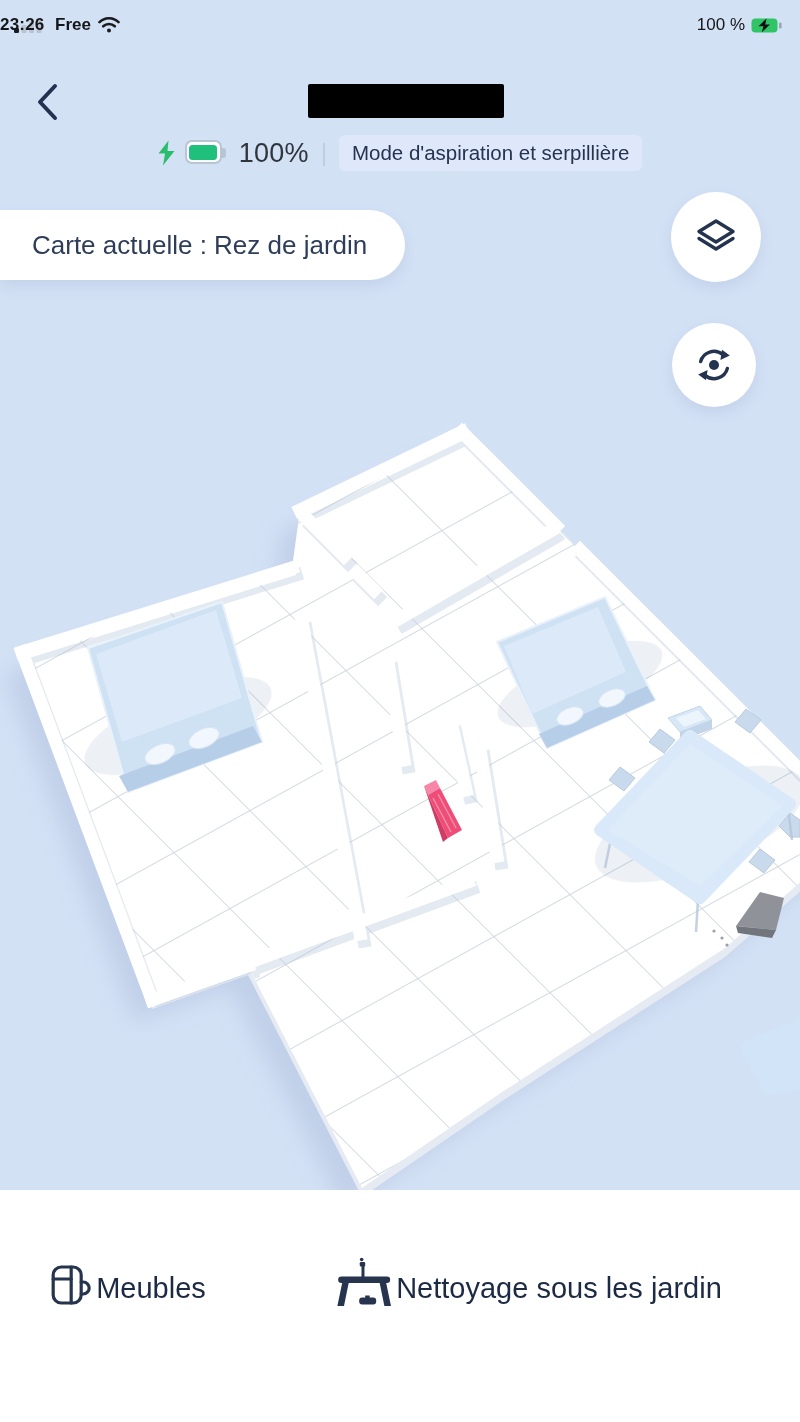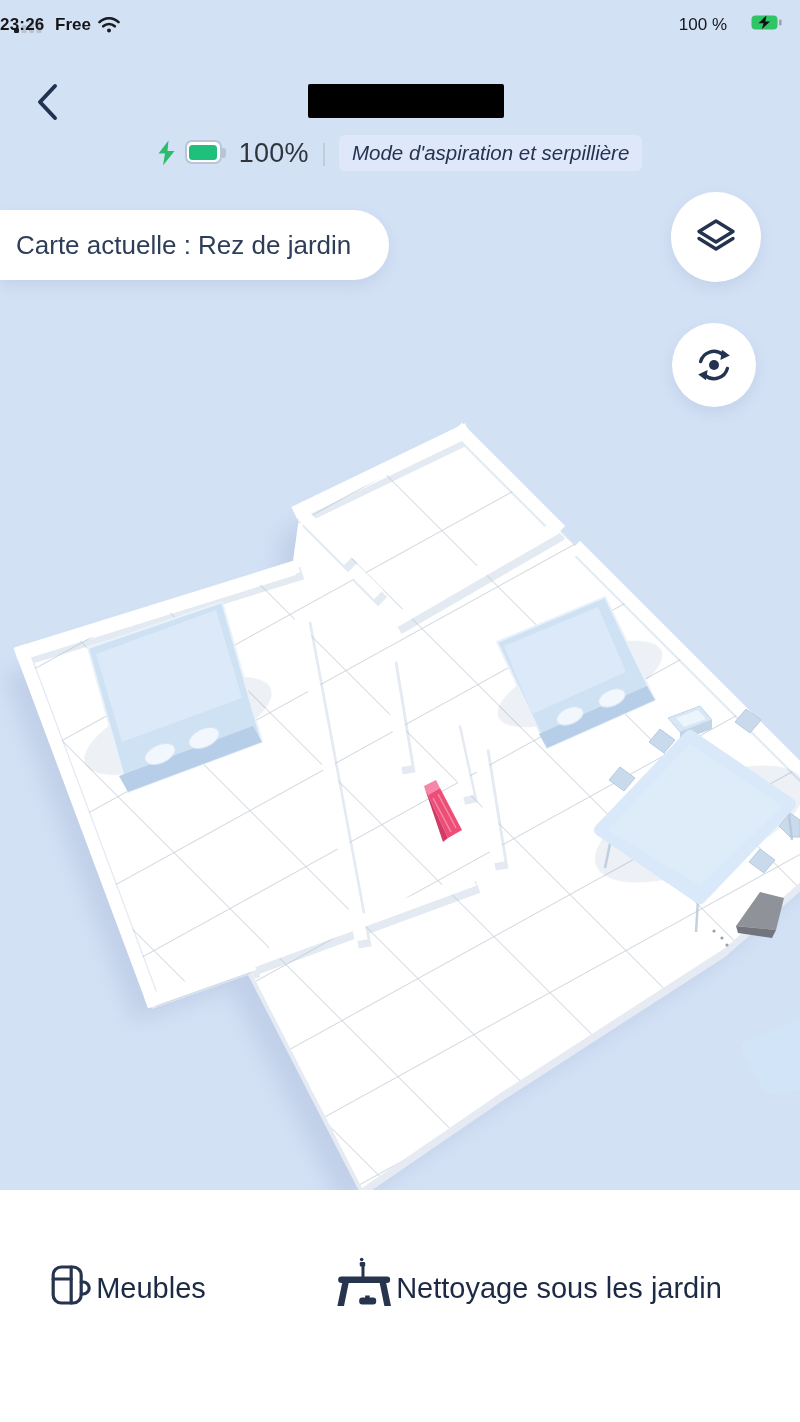--- a/index.html
+++ b/index.html
@@ -5,39 +5,39 @@
   html,body{margin:0;padding:0;}
   body{
     width:800px;height:1422px;background:#d3e1f5;overflow:hidden;
     font-family:"Liberation Sans",sans-serif;color:#25334f;position:relative;
   }
   
   .status-bar{height:44px;display:flex;align-items:center;justify-content:space-between;
     padding:6px 18px 0 14px;box-sizing:border-box;position:relative;font-size:17px;color:#15161a;}
   .sb-left{display:flex;align-items:center;gap:7px;font-weight:700;}
   .sb-time{position:absolute;left:0;right:0;font-weight:700;letter-spacing:.2px;}
-  .sb-right{display:flex;gap:24px;margin-left:17px;}
+  .sb-right{display:flex;align-items:center;gap:6px;margin-left:17px;}
   
   .header{position:relative;height:76px;}
   .back-btn{position:absolute;left:30px;top:36px;width:40px;height:44px;cursor:pointer;}
   .black-box{position:absolute;left:308px;top:40px;width:196px;height:34px;background:#000;border-radius:2px;}
   
   .device-row{margin-top:14px;height:38px;display:flex;align-items:center;justify-content:center;gap:10px;}
   .dev-batt{position:relative;width:44px;height:26px;}
   .dev-batt .shell{position:absolute;left:0;top:0;width:37px;height:24px;border:2.5px solid #b9c4d4;border-radius:7px;background:#fff;box-sizing:border-box;}
   .dev-batt .fill{position:absolute;left:4.5px;top:4.5px;width:28px;height:15px;border-radius:3.5px;background:#1fbf7c;}
   .dev-batt .tip{position:absolute;right:3px;top:8px;width:4px;height:10px;border-radius:0 3px 3px 0;background:#b9c4d4;}
   .dev-pct{font-size:27px;color:#30353c;letter-spacing:.3px;}
   .dev-divider{font-size:23px;color:#c2cbd9;margin:0 2px;}
-  .mode-badge{background:#dfe7fb;border-radius:6px;padding:6px 13px;font-size:20.5px;color:#25334f;font-style:italic;}
+  .mode-badge{background:#dfe7fb;border-radius:6px;padding:6px 13px;font-size:20.5px;color:#25334f;}
   
   .map-area{position:relative;height:1018px;}
   .map-svg{position:absolute;left:0;top:102px;width:800px;height:916px;cursor:grab;}
   .map-pill{position:absolute;left:0;top:38px;height:70px;background:#fff;border-radius:0 35px 35px 0;
-    display:flex;align-items:center;padding:0 38px 0 16px;font-size:26px;color:#2e3d58;
+    display:flex;align-items:center;padding:0 38px 0 32px;font-size:26px;color:#2e3d58;
     box-shadow:0 6px 14px rgba(110,135,180,.16);z-index:5;}
   .fab{position:absolute;background:#fff;border-radius:50%;display:flex;align-items:center;justify-content:center;
     box-shadow:0 6px 14px rgba(110,135,180,.16);cursor:pointer;z-index:5;}
   .fab-layers{left:671px;top:20px;width:90px;height:90px;}
   .fab-rotate{left:672px;top:151px;width:84px;height:84px;}
   
   .bottom-bar{position:absolute;left:0;bottom:0;width:800px;height:232px;background:#fff;}
   .bb-item{position:absolute;top:66px;display:flex;align-items:center;cursor:pointer;}
   .bb-item .ic{height:56px;display:flex;align-items:flex-end;justify-content:center;}
   .bb-label{margin-top:8px;font-size:29px;color:#1c2a44;white-space:nowrap;}

